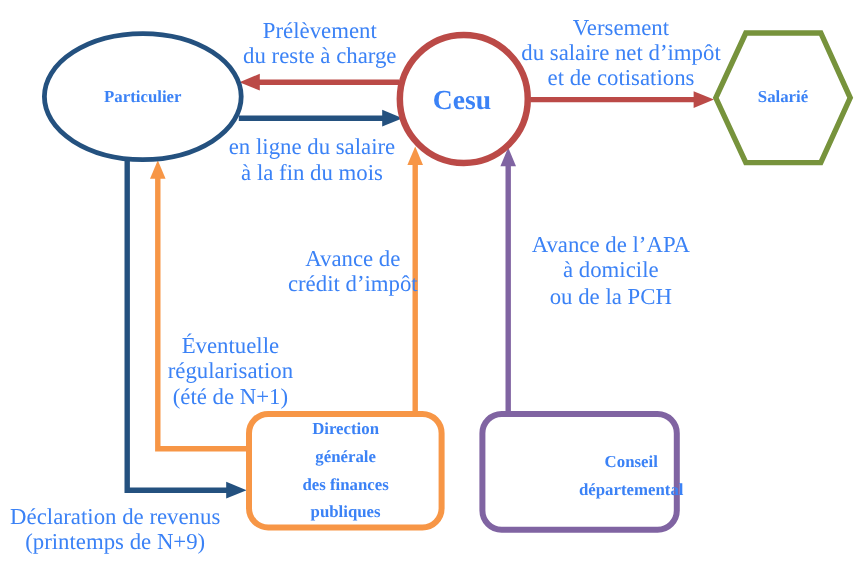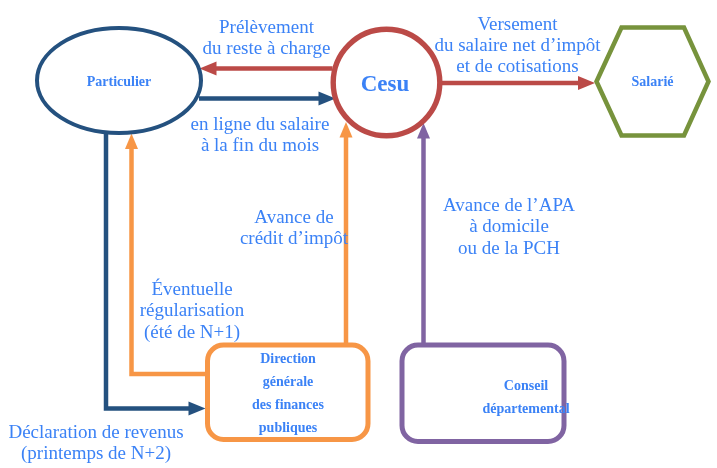--- a/index.html
+++ b/index.html
@@ -119,21 +119,21 @@
   </div>
 
   <div class="label" style="left:192px; top:310px;">
     <div>Éventuelle</div>
     <div>régularisation</div>
     <div>(été de N+1)</div>
   </div>
 
   <div class="label" style="left:96px; top:441.5px;">
     <div>Déclaration de revenus</div>
-    <div>(printemps de N+2)</div>
+    <div>(printemps de N+9)</div>
   </div>
 
   <div class="label" style="left:509px; top:226px;">
     <div>Avance de l’APA</div>
     <div>à domicile</div>
     <div>ou de la PCH</div>
   </div>
 
 </div>
 

